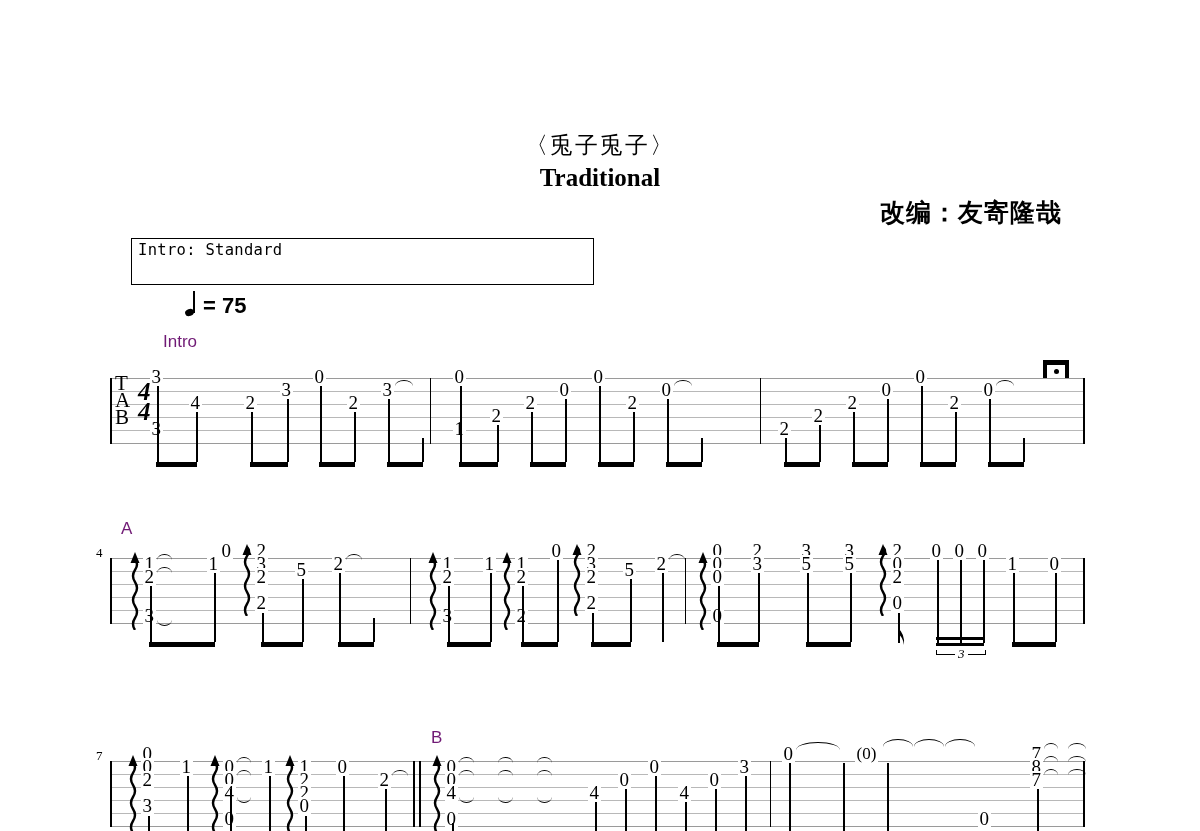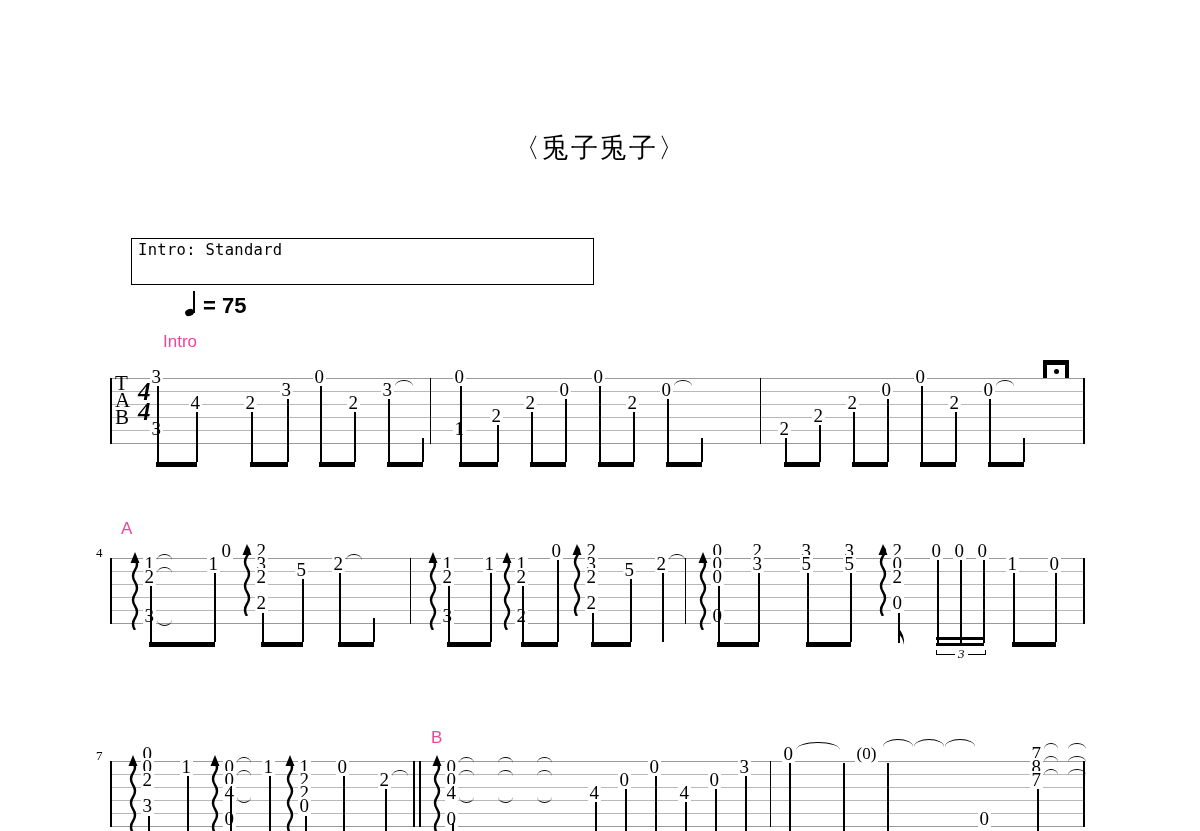--- a/index.html
+++ b/index.html
@@ -6,21 +6,21 @@
   body{width:1200px;height:831px;position:relative;overflow:hidden;
        font-family:"Liberation Sans",sans-serif;color:#000;}
 
   
   #sheet{position:absolute;left:0;top:0;width:1200px;height:831px;}
 
   .title-jp{position:absolute;left:0;top:76px;width:1200px;text-align:center;
             font-family:"DejaVu Sans",sans-serif;font-size:38px;letter-spacing:6px;
             font-weight:400;}
   .title-cn{position:absolute;left:0;top:130px;width:1200px;text-align:center;
-            font-family:"DejaVu Serif",serif;font-size:27px;letter-spacing:2px;}
+            font-family:"DejaVu Serif",serif;font-size:23px;letter-spacing:2px;}
   .composer{position:absolute;left:0;top:164px;width:1200px;text-align:center;
             font-family:"Liberation Serif",serif;font-weight:bold;font-size:25px;}
   .arranger{position:absolute;left:880px;top:196px;font-family:"DejaVu Serif",serif;
             font-size:25px;letter-spacing:1px;font-weight:bold;}
 
   
   .tuning-box{position:absolute;left:131px;top:238px;width:463px;height:47px;
               border:1.6px solid #000;box-sizing:border-box;}
   .tuning-line1{position:absolute;left:6px;top:2px;font-family:"DejaVu Sans Mono",monospace;
                 font-size:15.5px;letter-spacing:0.3px;}
@@ -29,21 +29,21 @@
 
   .tempo{position:absolute;left:185px;top:293px;font-family:"Liberation Sans",sans-serif;
          font-size:22px;font-weight:bold;display:flex;gap:6px;}
   .quarter-note{display:inline-block;width:12px;height:24px;position:relative;}
   .quarter-note .head{position:absolute;left:0;bottom:1px;width:9px;height:7px;
                       background:#000;border-radius:50%;transform:rotate(-20deg);}
   .quarter-note .stem{position:absolute;left:8px;bottom:4px;width:1.8px;height:22px;background:#000;}
 
   
   .section-label{position:absolute;font-family:"Liberation Sans",sans-serif;
-                 font-size:17px;color:#ec4899;}
+                 font-size:17px;color:#701a75;}
   .meas-num{position:absolute;font-family:"Liberation Serif",serif;font-size:13px;color:#000;}
 
   
   .system{position:absolute;}
   .staff-line{position:absolute;height:1px;background:#b8b8b8;left:0;}
   .staff-line.edge{background:#9a9a9a;}
   .barline{position:absolute;width:1.7px;background:#000;}
   .barline.thin{width:1.4px;}
   .dbl{position:absolute;width:1.6px;background:#000;}
 
@@ -78,20 +78,22 @@
                       border-left:4px solid #000;border-right:4px solid #000;box-sizing:border-box;}
   .repeat-mark .dot{position:absolute;left:11px;top:9px;width:5px;height:5px;
                     background:#000;border-radius:50%;}
 </style>
 </head>
 <body>
 
 <div id="sheet">
 
   <div class="title-cn">〈兎子兎子〉</div>
+  <div class="composer">Traditional</div>
+  <div class="arranger">改编：友寄隆哉</div>
 
   <div class="tuning-box">
     <div class="tuning-line1">Intro: Standard</div>
   </div>
 
   <div class="tempo">
     <span class="quarter-note">
       <span class="head"></span>
         <span class="stem"></span>
     </span>

